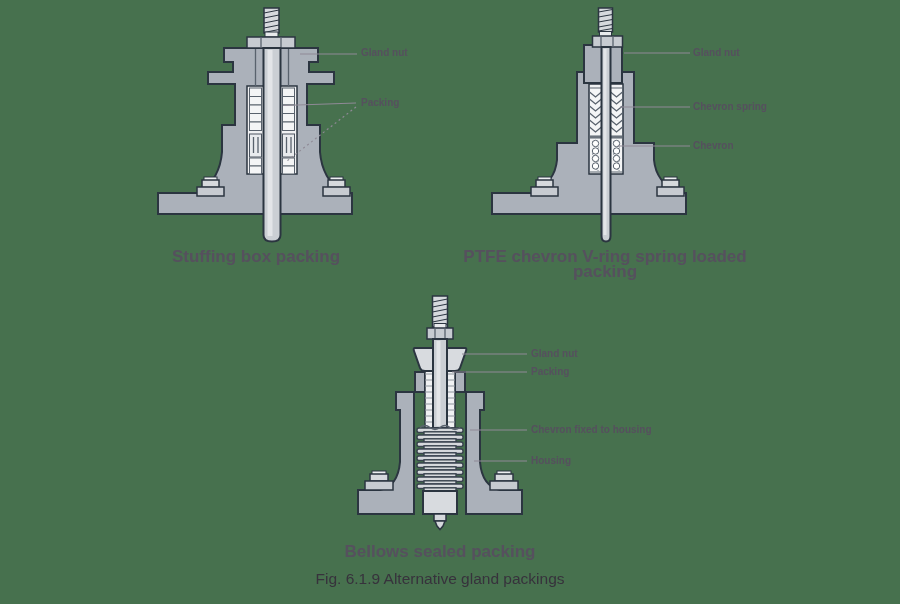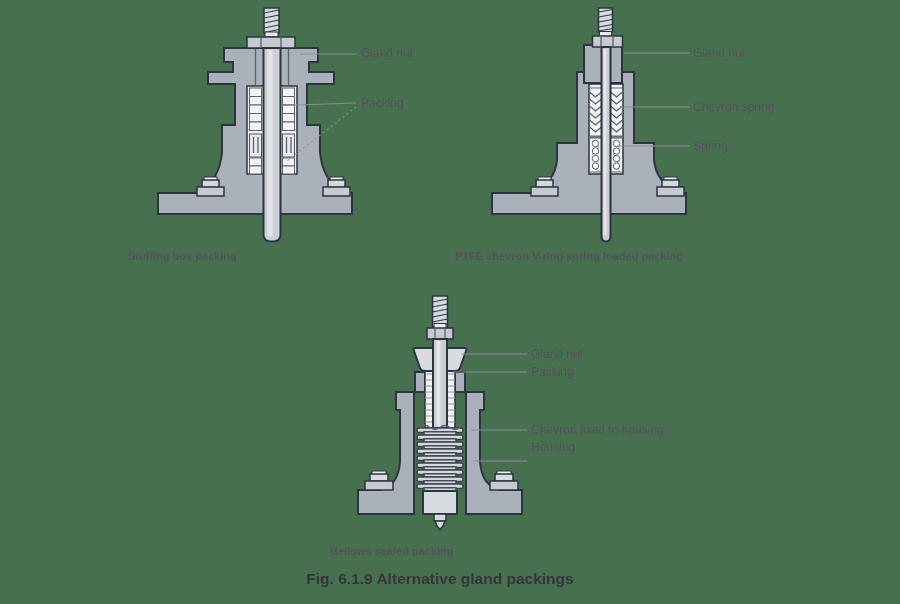--- a/index.html
+++ b/index.html
@@ -6,32 +6,33 @@
   .stage{
     position:relative;
     width:900px;height:604px;
     background:var(--background,#47714e);
     overflow:hidden;
     font-family:"Liberation Sans", sans-serif;
   }
   .stage svg{position:absolute;left:0;top:0;}
   .lbl{
     position:absolute;
-    font-weight:400;font-size:12px;line-height:14px;
+    font-weight:700;font-size:10px;line-height:14px;
     color:var(--label-text,#56505e);
     white-space:nowrap;
   }
   .cap{
     position:absolute;
-    font-weight:700;font-size:11px;line-height:15px;
+    font-weight:700;font-size:17px;line-height:15px;
     color:var(--caption-text,#56505e);
+    text-align:center;
   }
   .figcap{
     position:absolute;
-    font-weight:700;font-size:15.5px;line-height:17px;
+    font-weight:400;font-size:15.5px;line-height:17px;
     color:var(--figure-caption-text,#37323c);
     text-align:center;
   }
   
   .metal{fill:#abb1ba;stroke:#2b3540;stroke-width:2;}
   .metal-lt{fill:#d8dbdf;stroke:#2b3540;stroke-width:2;}
   .stem{fill:#cbcfd4;stroke:#2b3540;stroke-width:2;}
   .stem-hl{fill:#e3e5e8;stroke:none;}
   .thread{fill:#d6d9dd;stroke:#2b3540;stroke-width:1.5;}
   .thread-ln{stroke:#2b3540;stroke-width:1;fill:none;}
@@ -267,25 +268,25 @@
       <path class="leader" d="M 470,430 H 527"></path>
       <path class="leader" d="M 474,461 H 527"></path>
     </g>
   </svg>
 
   <div class="lbl" style="left:361px;top:46px">Gland nut</div>
   <div class="lbl" style="left:361px;top:96px">Packing</div>
 
   <div class="lbl" style="left:693px;top:46px">Gland nut</div>
   <div class="lbl" style="left:693px;top:100px">Chevron spring</div>
-  <div class="lbl" style="left:693px;top:139px">Spring</div>
+  <div class="lbl" style="left:693px;top:139px">Chevron</div>
 
   <div class="lbl" style="left:531px;top:347px">Gland nut</div>
   <div class="lbl" style="left:531px;top:365px">Packing</div>
   <div class="lbl" style="left:531px;top:423px">Chevron fixed to housing</div>
-  <div class="lbl" style="left:531px;top:440px">Housing</div>
+  <div class="lbl" style="left:531px;top:454px">Housing</div>
 
   <div class="cap" style="left:128px;top:249px;width:256px">Stuffing box packing</div>
   <div class="cap" style="left:455px;top:249px;width:300px">PTFE chevron V-ring spring loaded packing</div>
   <div class="cap" style="left:330px;top:544px;width:220px">Bellows sealed packing</div>
   <div class="figcap" style="left:240px;top:570px;width:400px">Fig. 6.1.9 Alternative gland packings</div>
 
 </div>
 
 </body></html>

